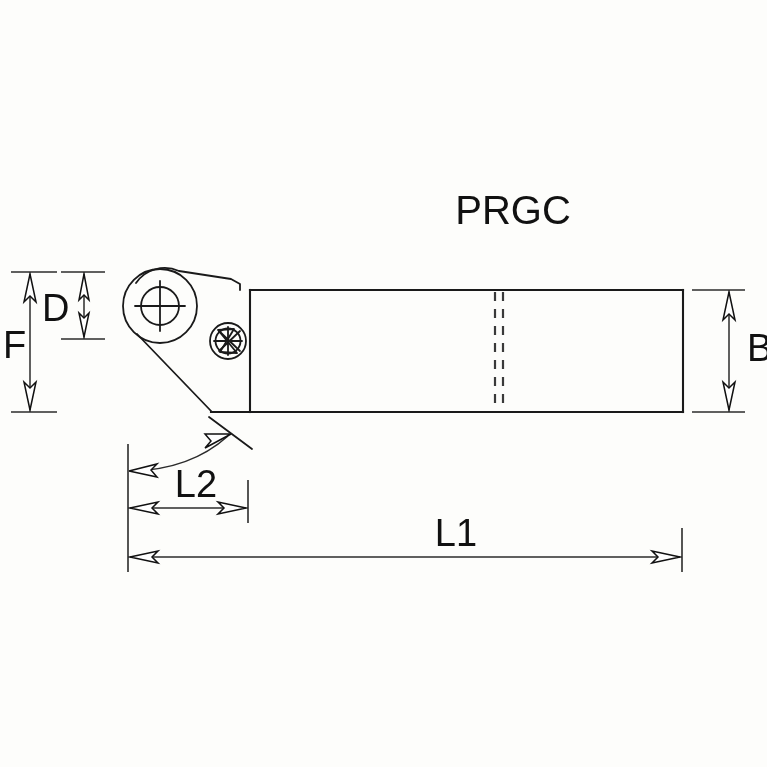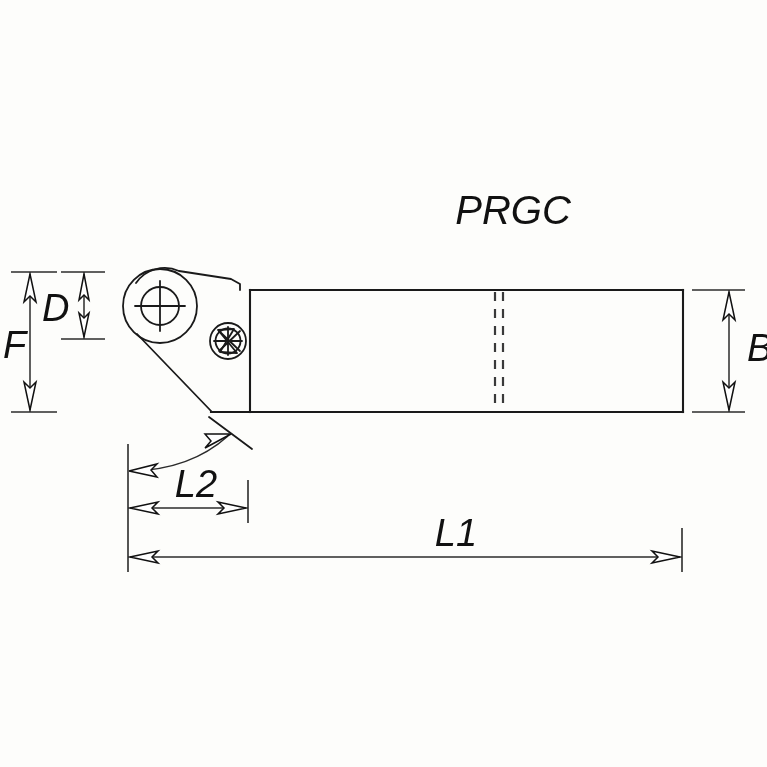--- a/index.html
+++ b/index.html
@@ -9,21 +9,20 @@
   }
   body {
     font-family: "Liberation Sans", sans-serif;
   }
   #canvas-wrap {
     position: relative;
     width: 767px;
     height: 767px;
     background: #fdfdfb;
     overflow: hidden;
-    font-style: italic;
   }
   svg#drawing {
     display: block;
     width: 767px;
     height: 767px;
   }
   .outline {
     fill: none;
     stroke: #1a1a1a;
     stroke-width: 2.1;

